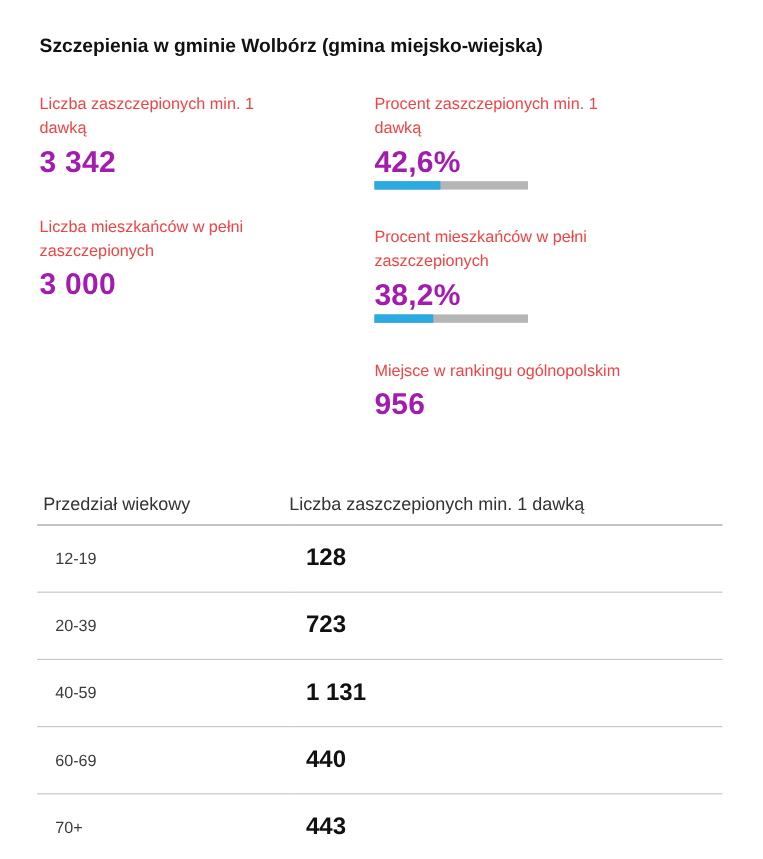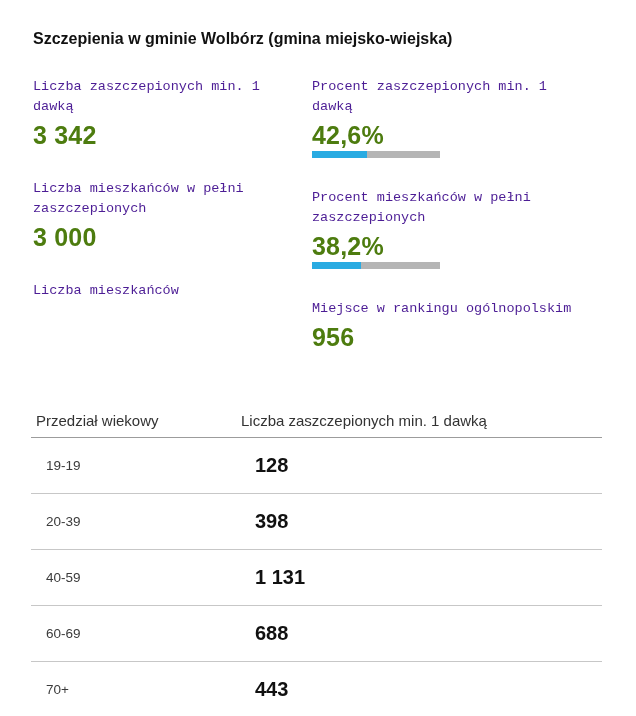--- a/index.html
+++ b/index.html
@@ -26,29 +26,28 @@
     display: flex;
     margin-top: 29px;
   }
   .stats-col-left { width: 279px; flex: 0 0 279px; }
   .stats-col-right { flex: 1; }
   .stat { margin-bottom: 30px; }
   .stat:last-child { margin-bottom: 0; }
   .stat-label {
     font-size: 13.5px;
     line-height: 20px;
-    color: #4c1d95;
+    color: #ef4444;
     white-space: pre-line;
-    font-family: Liberation Mono, monospace;
   }
   .stat-value {
     font-size: 25px;
     line-height: 28px;
     font-weight: 700;
-    color: #4d7c0f;
+    color: #a21caf;
     margin-top: 4px;
     letter-spacing: 0.2px;
   }
   .progress-track {
     width: 128px;
     height: 7px;
     margin-top: 2px;
     background: #b5b5b5;
   }
   .progress-fill {
@@ -105,21 +104,20 @@
         <div class="stat-label">Liczba zaszczepionych min. 1
 dawką</div>
         <div class="stat-value">3 342</div>
       </div>
       <div class="stat">
         <div class="stat-label">Liczba mieszkańców w pełni
 zaszczepionych</div>
         <div class="stat-value">3 000</div>
       </div>
       <div class="stat">
-        <div class="stat-label">Liczba mieszkańców</div>
       </div>
     </div>
 
     <div class="stats-col-right">
       <div class="stat">
         <div class="stat-label">Procent zaszczepionych min. 1
 dawką</div>
         <div class="stat-value">42,6%</div>
         <div class="progress-track" style="background: rgb(181, 181, 181);">
           <div class="progress-fill" style="width: 42.6%; background: rgb(41, 171, 226);"></div>
@@ -148,34 +146,34 @@
           <col class="c2">
         </colgroup>
       <thead>
         <tr>
           <th class="col-age">Przedział wiekowy</th>
           <th class="col-count">Liczba zaszczepionych min. 1 dawką</th>
         </tr>
       </thead>
       <tbody>
         <tr>
-          <td class="cell-age">19-19</td>
+          <td class="cell-age">12-19</td>
           <td class="cell-count">128</td>
         </tr>
         <tr>
           <td class="cell-age">20-39</td>
-          <td class="cell-count">398</td>
+          <td class="cell-count">723</td>
         </tr>
         <tr>
           <td class="cell-age">40-59</td>
           <td class="cell-count">1 131</td>
         </tr>
         <tr>
           <td class="cell-age">60-69</td>
-          <td class="cell-count">688</td>
+          <td class="cell-count">440</td>
         </tr>
         <tr>
           <td class="cell-age">70+</td>
           <td class="cell-count">443</td>
         </tr>
       </tbody>
     </table>
   </div>
 
 </div>

